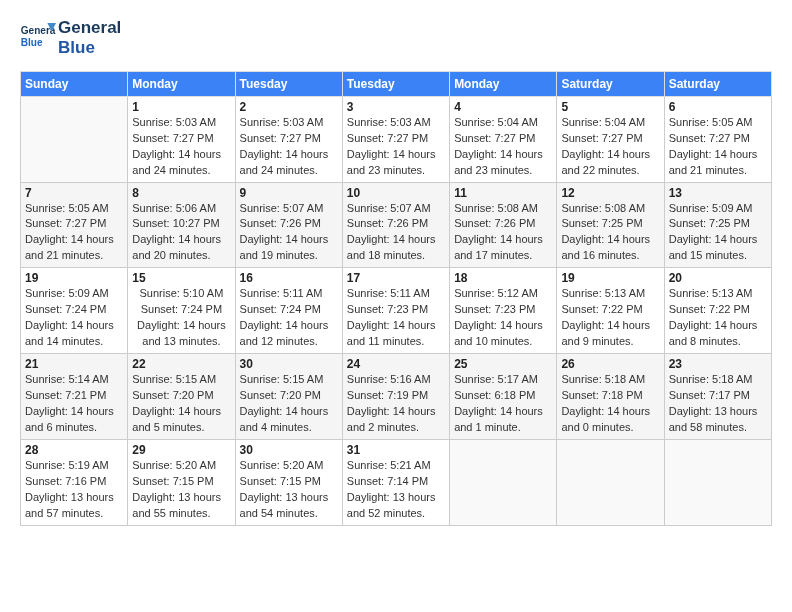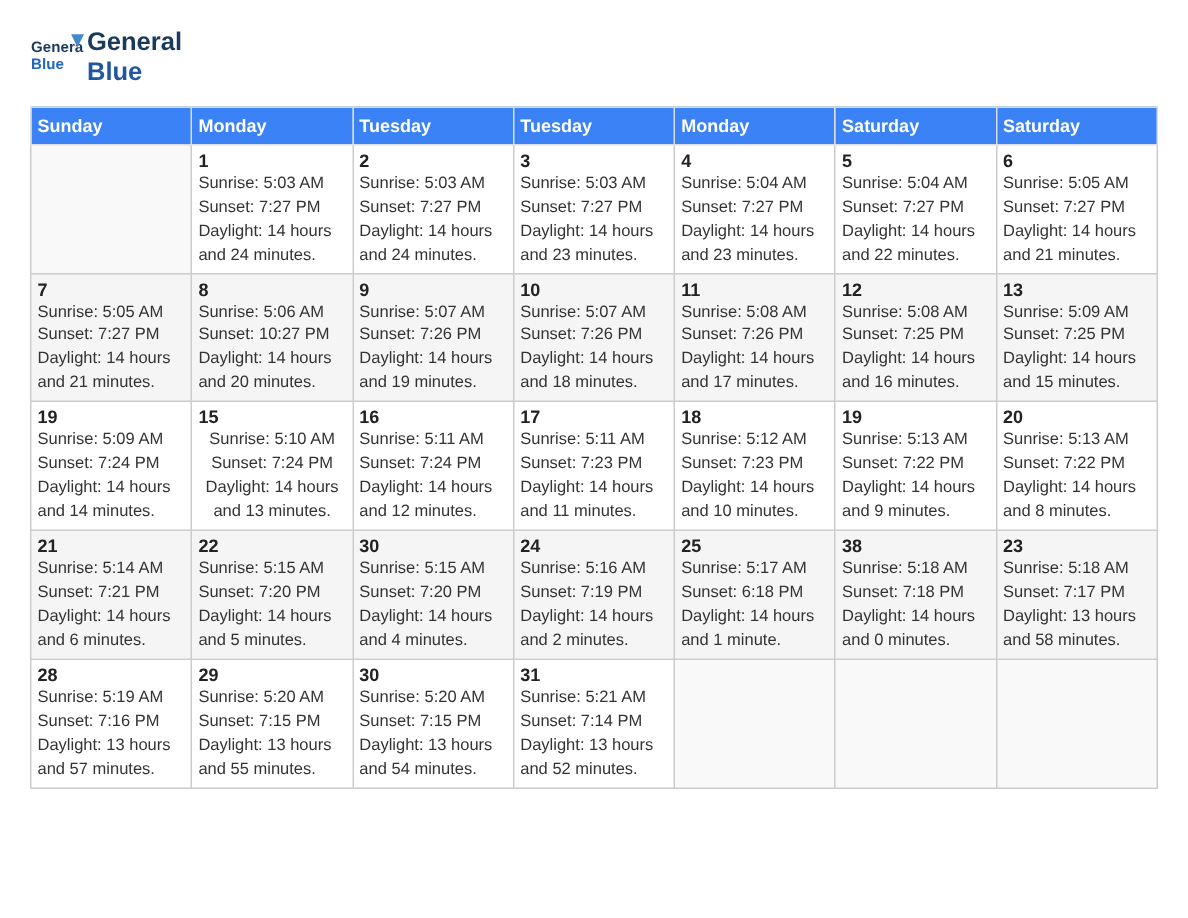--- a/index.html
+++ b/index.html
@@ -312,21 +312,21 @@
 and 2 minutes.</div>
           </td>
           <td>
             <span class="day-num">25</span>
             <div class="day-info" style="white-space: pre-line;">Sunrise: 5:17 AM
 Sunset: 6:18 PM
 Daylight: 14 hours
 and 1 minute.</div>
           </td>
           <td>
-            <span class="day-num">38</span>
+            <span class="day-num">26</span>
             <div class="day-info" style="white-space: pre-line;">Sunrise: 5:18 AM
 Sunset: 7:18 PM
 Daylight: 14 hours
 and 0 minutes.</div>
           </td>
           <td>
             <span class="day-num">23</span>
             <div class="day-info" style="white-space: pre-line;">Sunrise: 5:18 AM
 Sunset: 7:17 PM
 Daylight: 13 hours

